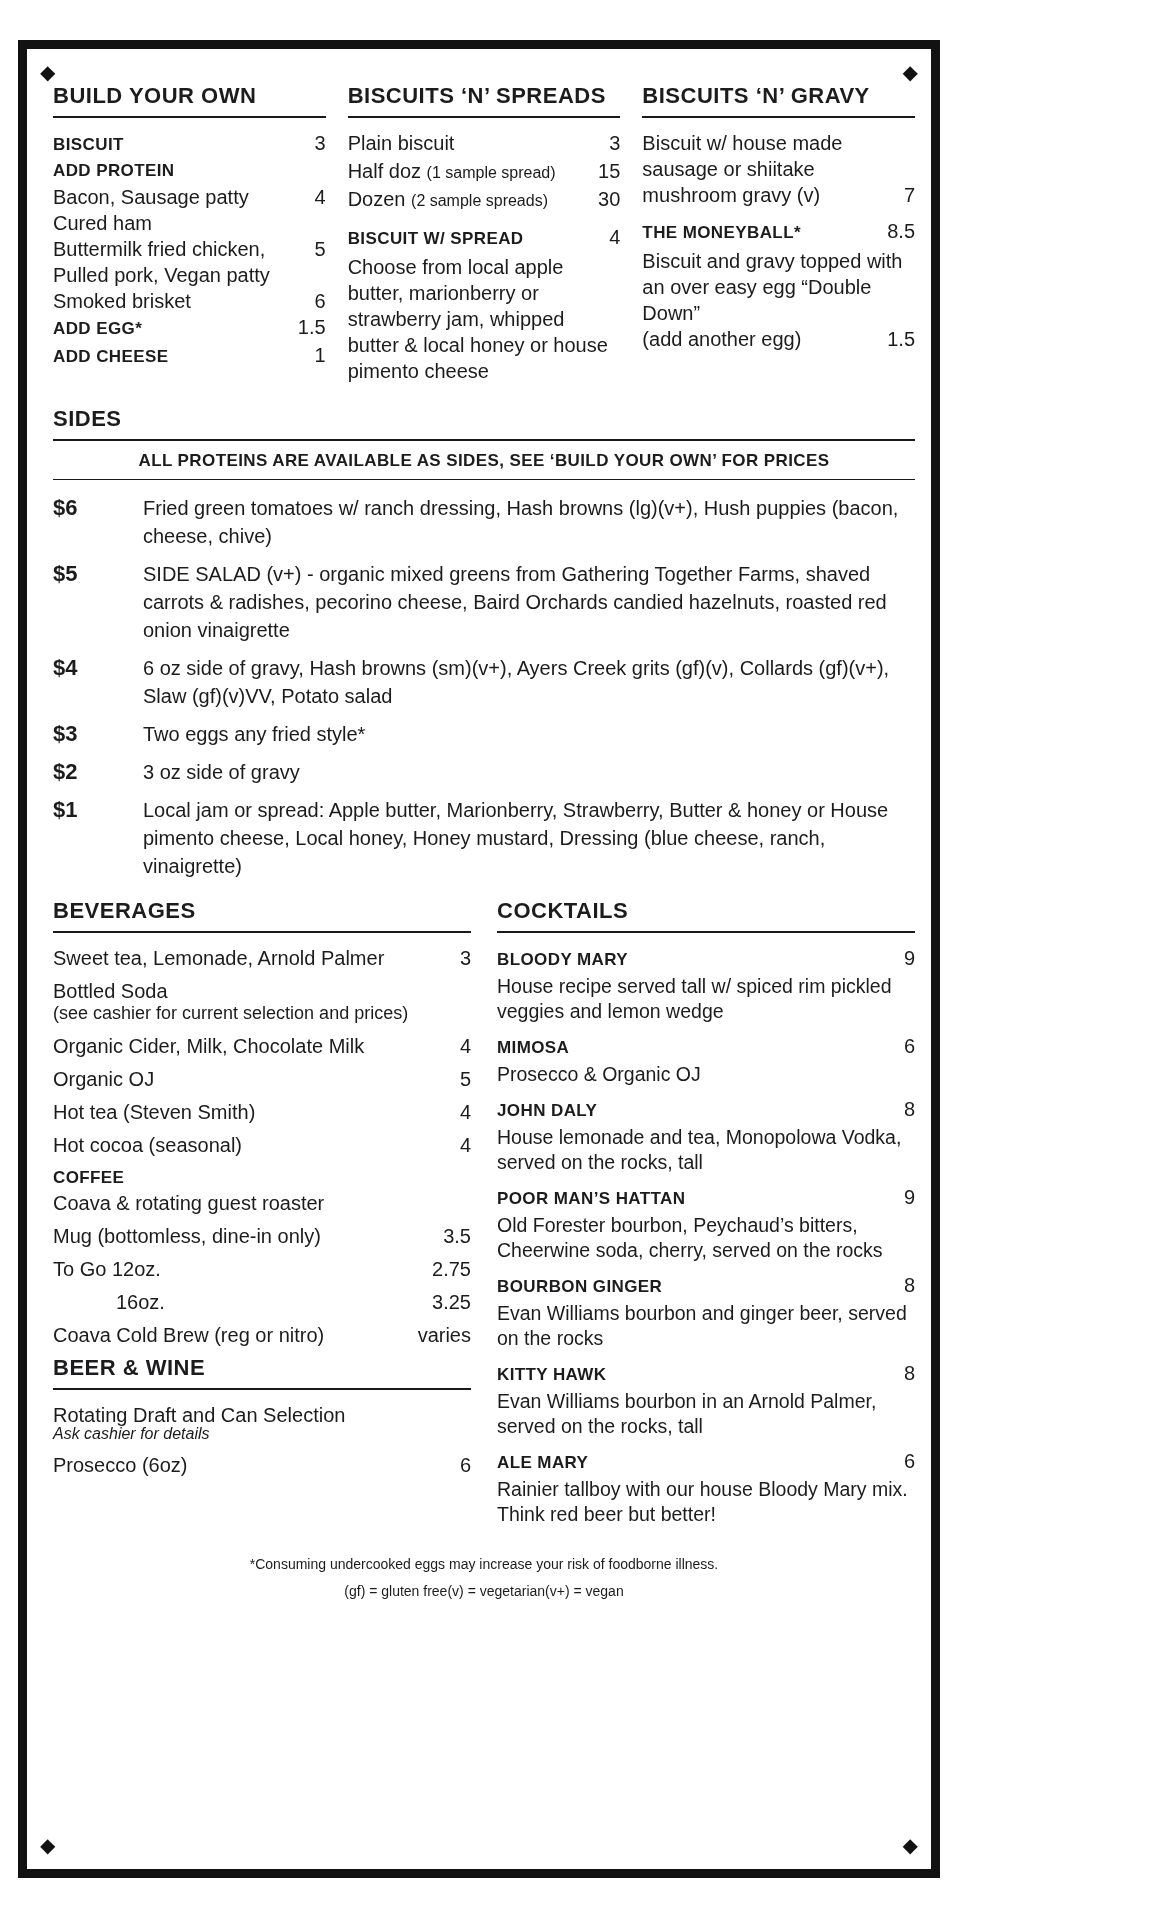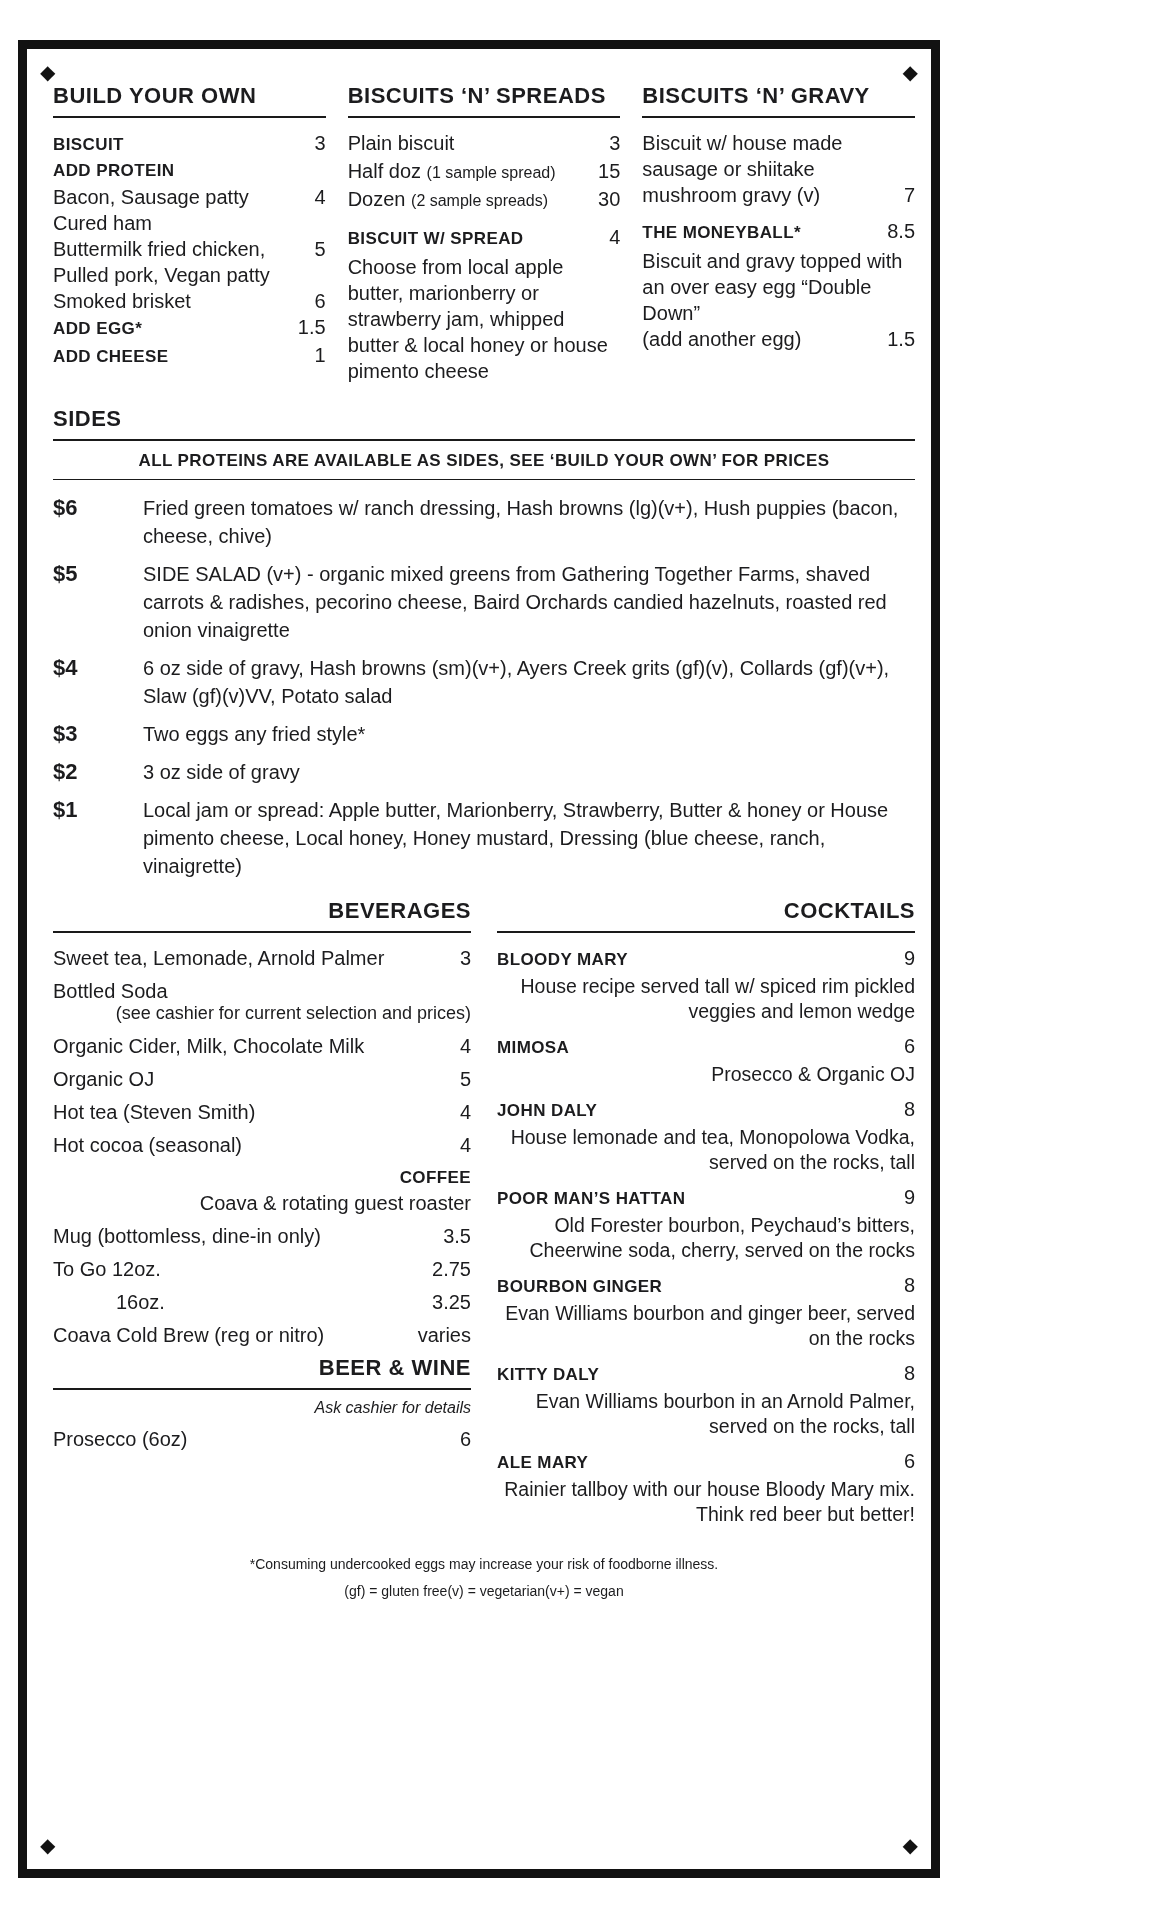--- a/index.html
+++ b/index.html
@@ -75,21 +75,21 @@
     text-align: center;
     padding-bottom: 8px;
     border-bottom: 1.5px solid #1a1a1a;
     margin: -2px 0 14px 0;
   }
   .side-row { display: flex; margin-bottom: 10px; }
   .side-price { flex: 0 0 90px; width: 90px; font-weight: bold; font-size: 22px; line-height: 28px; }
   .side-desc { flex: 1; font-size: 20px; line-height: 28px; }
 
   .bottom-columns { display: flex; gap: 26px; }
-  .bcol { flex: 1; min-width: 0; text-align: right; }
+  .bcol { flex: 1; min-width: 0; }
   .bev .mrow { margin-bottom: 7px; }
   .sub-line { font-size: 18px; line-height: 24px; margin: -3px 0 8px 0; }
   .indent { padding-left: 63px; }
   .small-italic { font-style: italic; font-size: 16px; line-height: 20px; margin: -4px 0 8px 0; }
 
   .citem { margin-bottom: 9px; }
   .citem .desc { font-size: 19.5px; line-height: 25px; margin-top: 1px; }
 
   .footer { margin-top: 16px; text-align: center; font-size: 14px; line-height: 24px; }
   .legend { margin-top: 3px; display: flex; justify-content: center; }
@@ -273,20 +273,23 @@
               <span class="prc">3.25</span>
             </div>
             <div class="mrow mt6">
               <span class="lbl">Coava Cold Brew (reg or nitro)</span>
               <span class="prc">varies</span>
             </div>
           </section>
 
           <section>
             <h2 class="sec-title mt6">BEER &amp; WINE</h2>
+            <div class="mrow">
+              <span class="lbl">Rotating Draft and Can Selection</span>
+            </div>
             <div class="small-italic">Ask cashier for details</div>
             <div class="mrow">
               <span class="lbl">Prosecco (6oz)</span>
               <span class="prc">6</span>
             </div>
           </section>
         </div>
 
         <div class="bcol">
           <section>
@@ -322,21 +325,21 @@
             </div>
             <div class="citem">
               <div class="mrow">
                 <span class="lbl bhead">BOURBON GINGER</span>
                 <span class="prc">8</span>
               </div>
               <div class="desc">Evan Williams bourbon and ginger beer, served on the rocks</div>
             </div>
             <div class="citem">
               <div class="mrow">
-                <span class="lbl bhead">KITTY DALY</span>
+                <span class="lbl bhead">KITTY HAWK</span>
                 <span class="prc">8</span>
               </div>
               <div class="desc">Evan Williams bourbon in an Arnold Palmer, served on the rocks, tall</div>
             </div>
             <div class="citem">
               <div class="mrow">
                 <span class="lbl bhead">ALE MARY</span>
                 <span class="prc">6</span>
               </div>
               <div class="desc">Rainier tallboy with our house Bloody Mary mix. Think red beer but better!</div>

